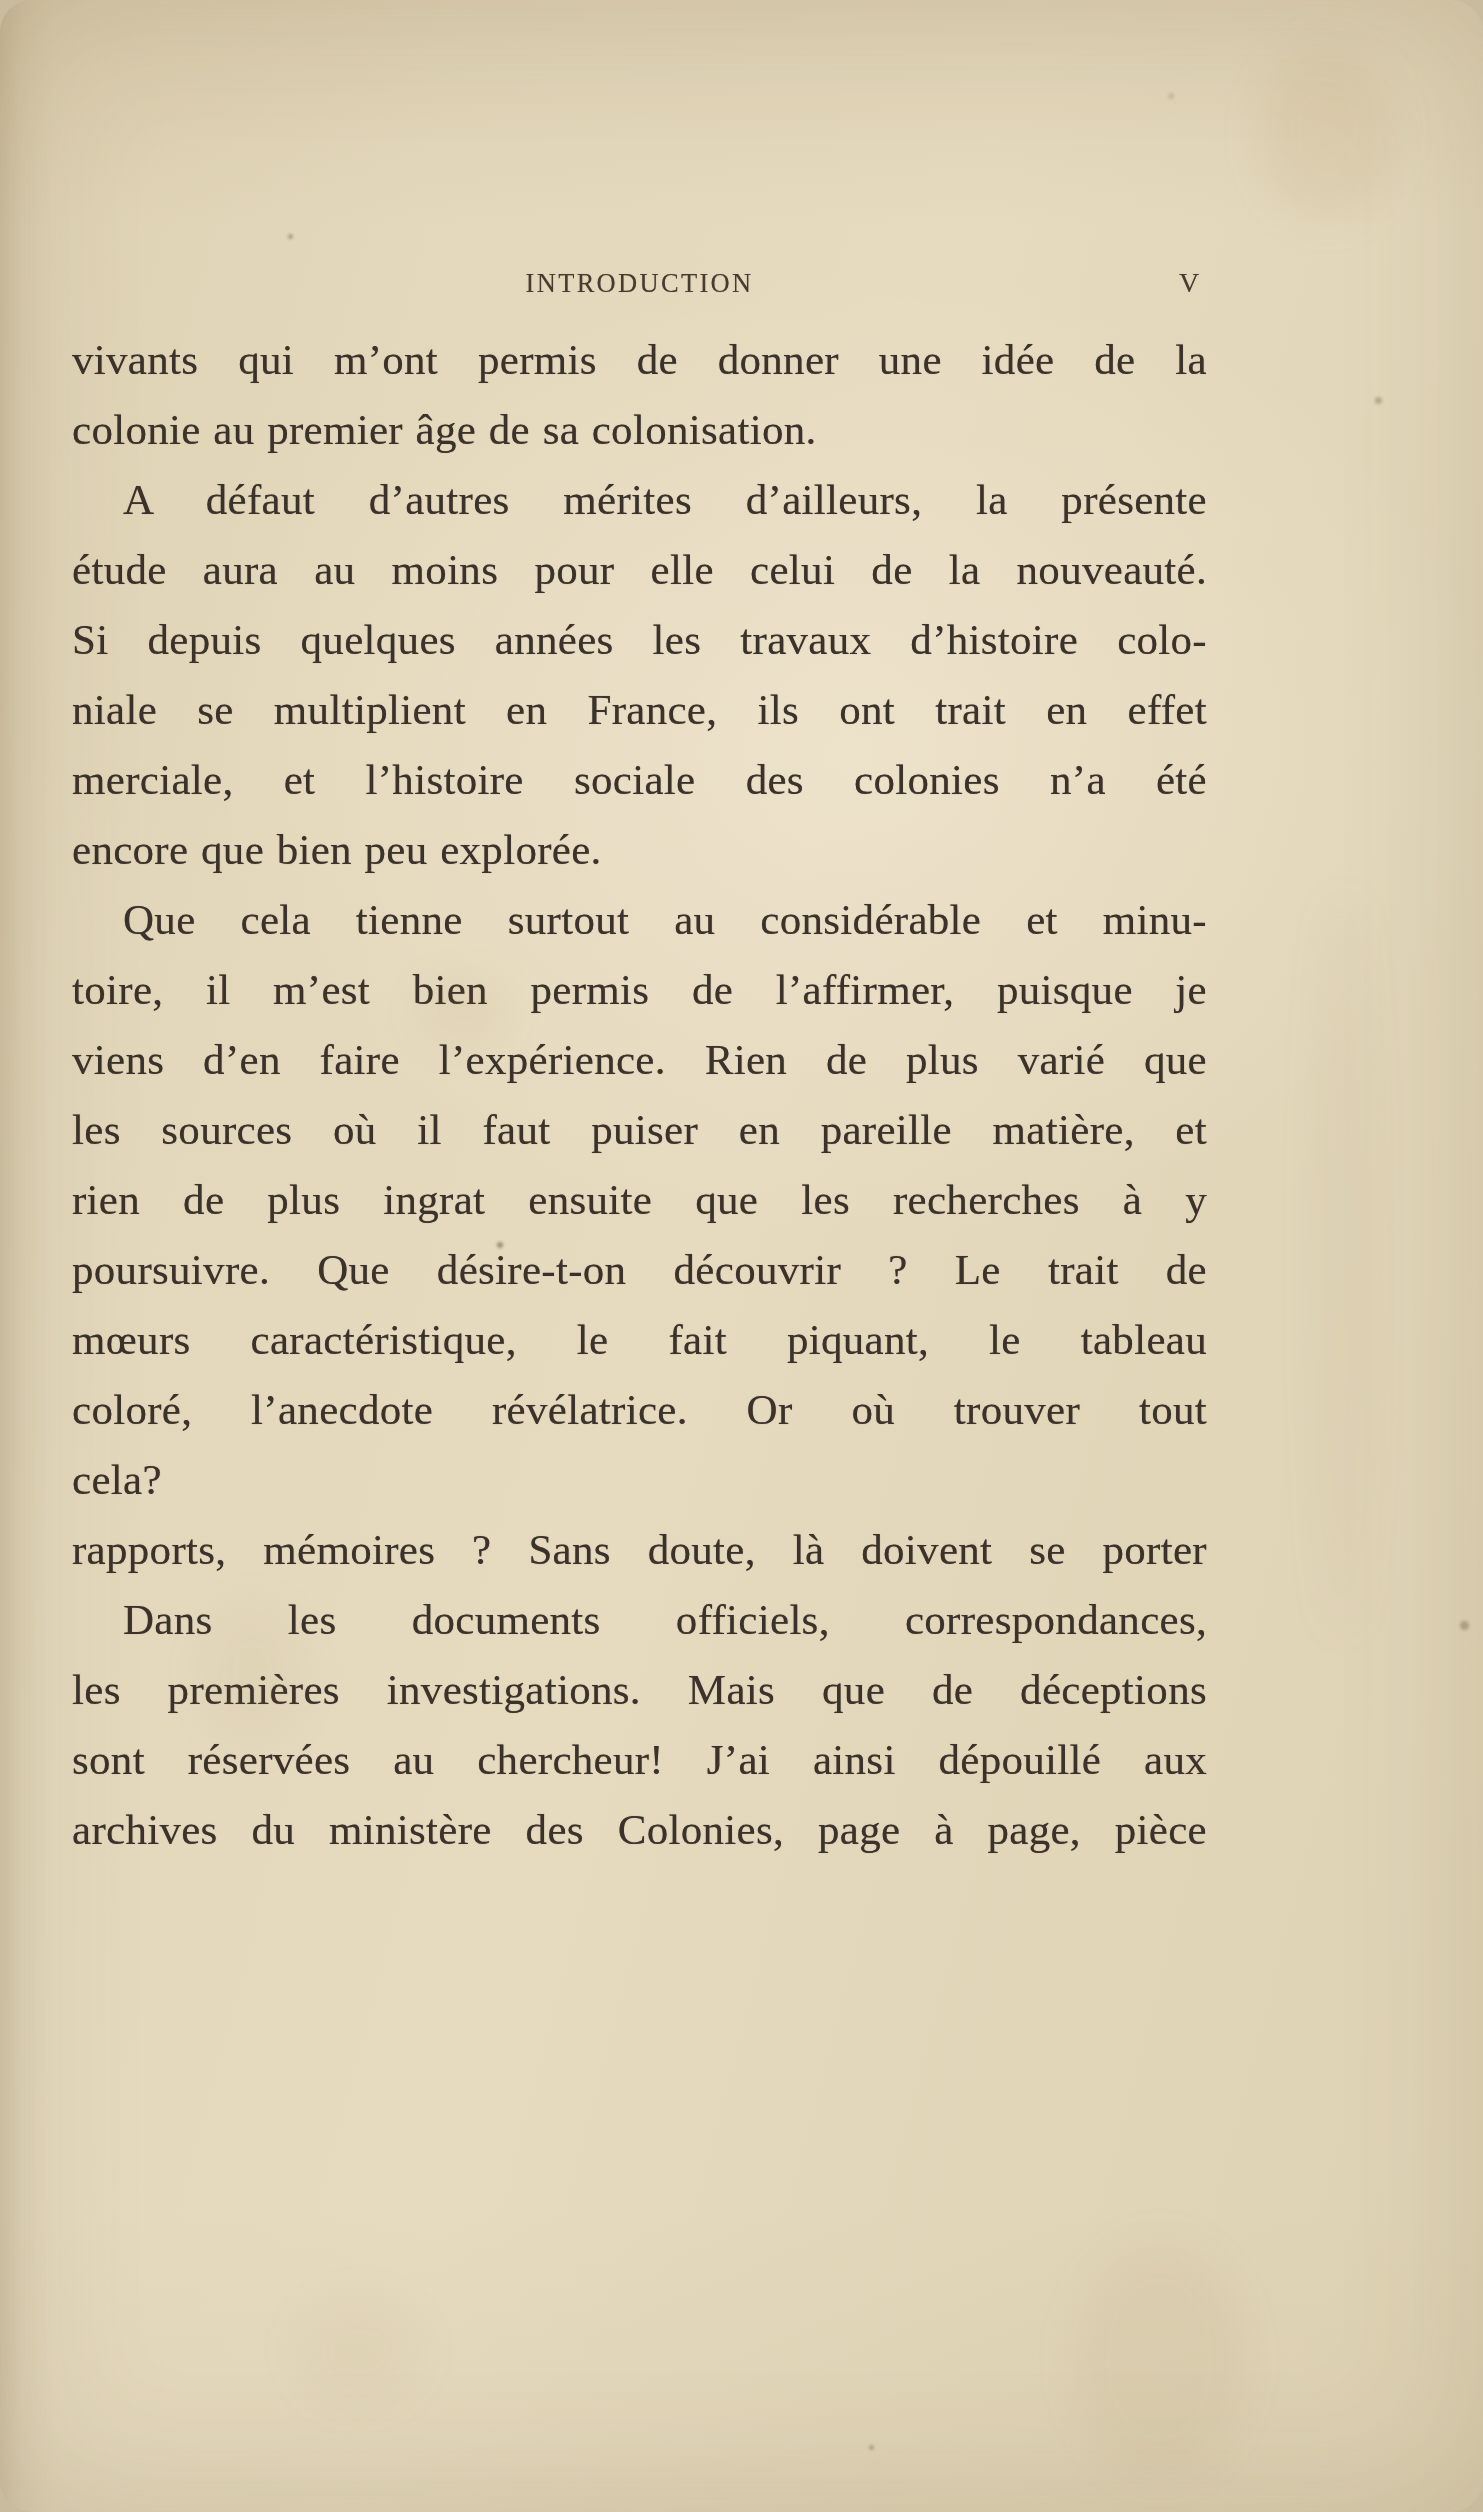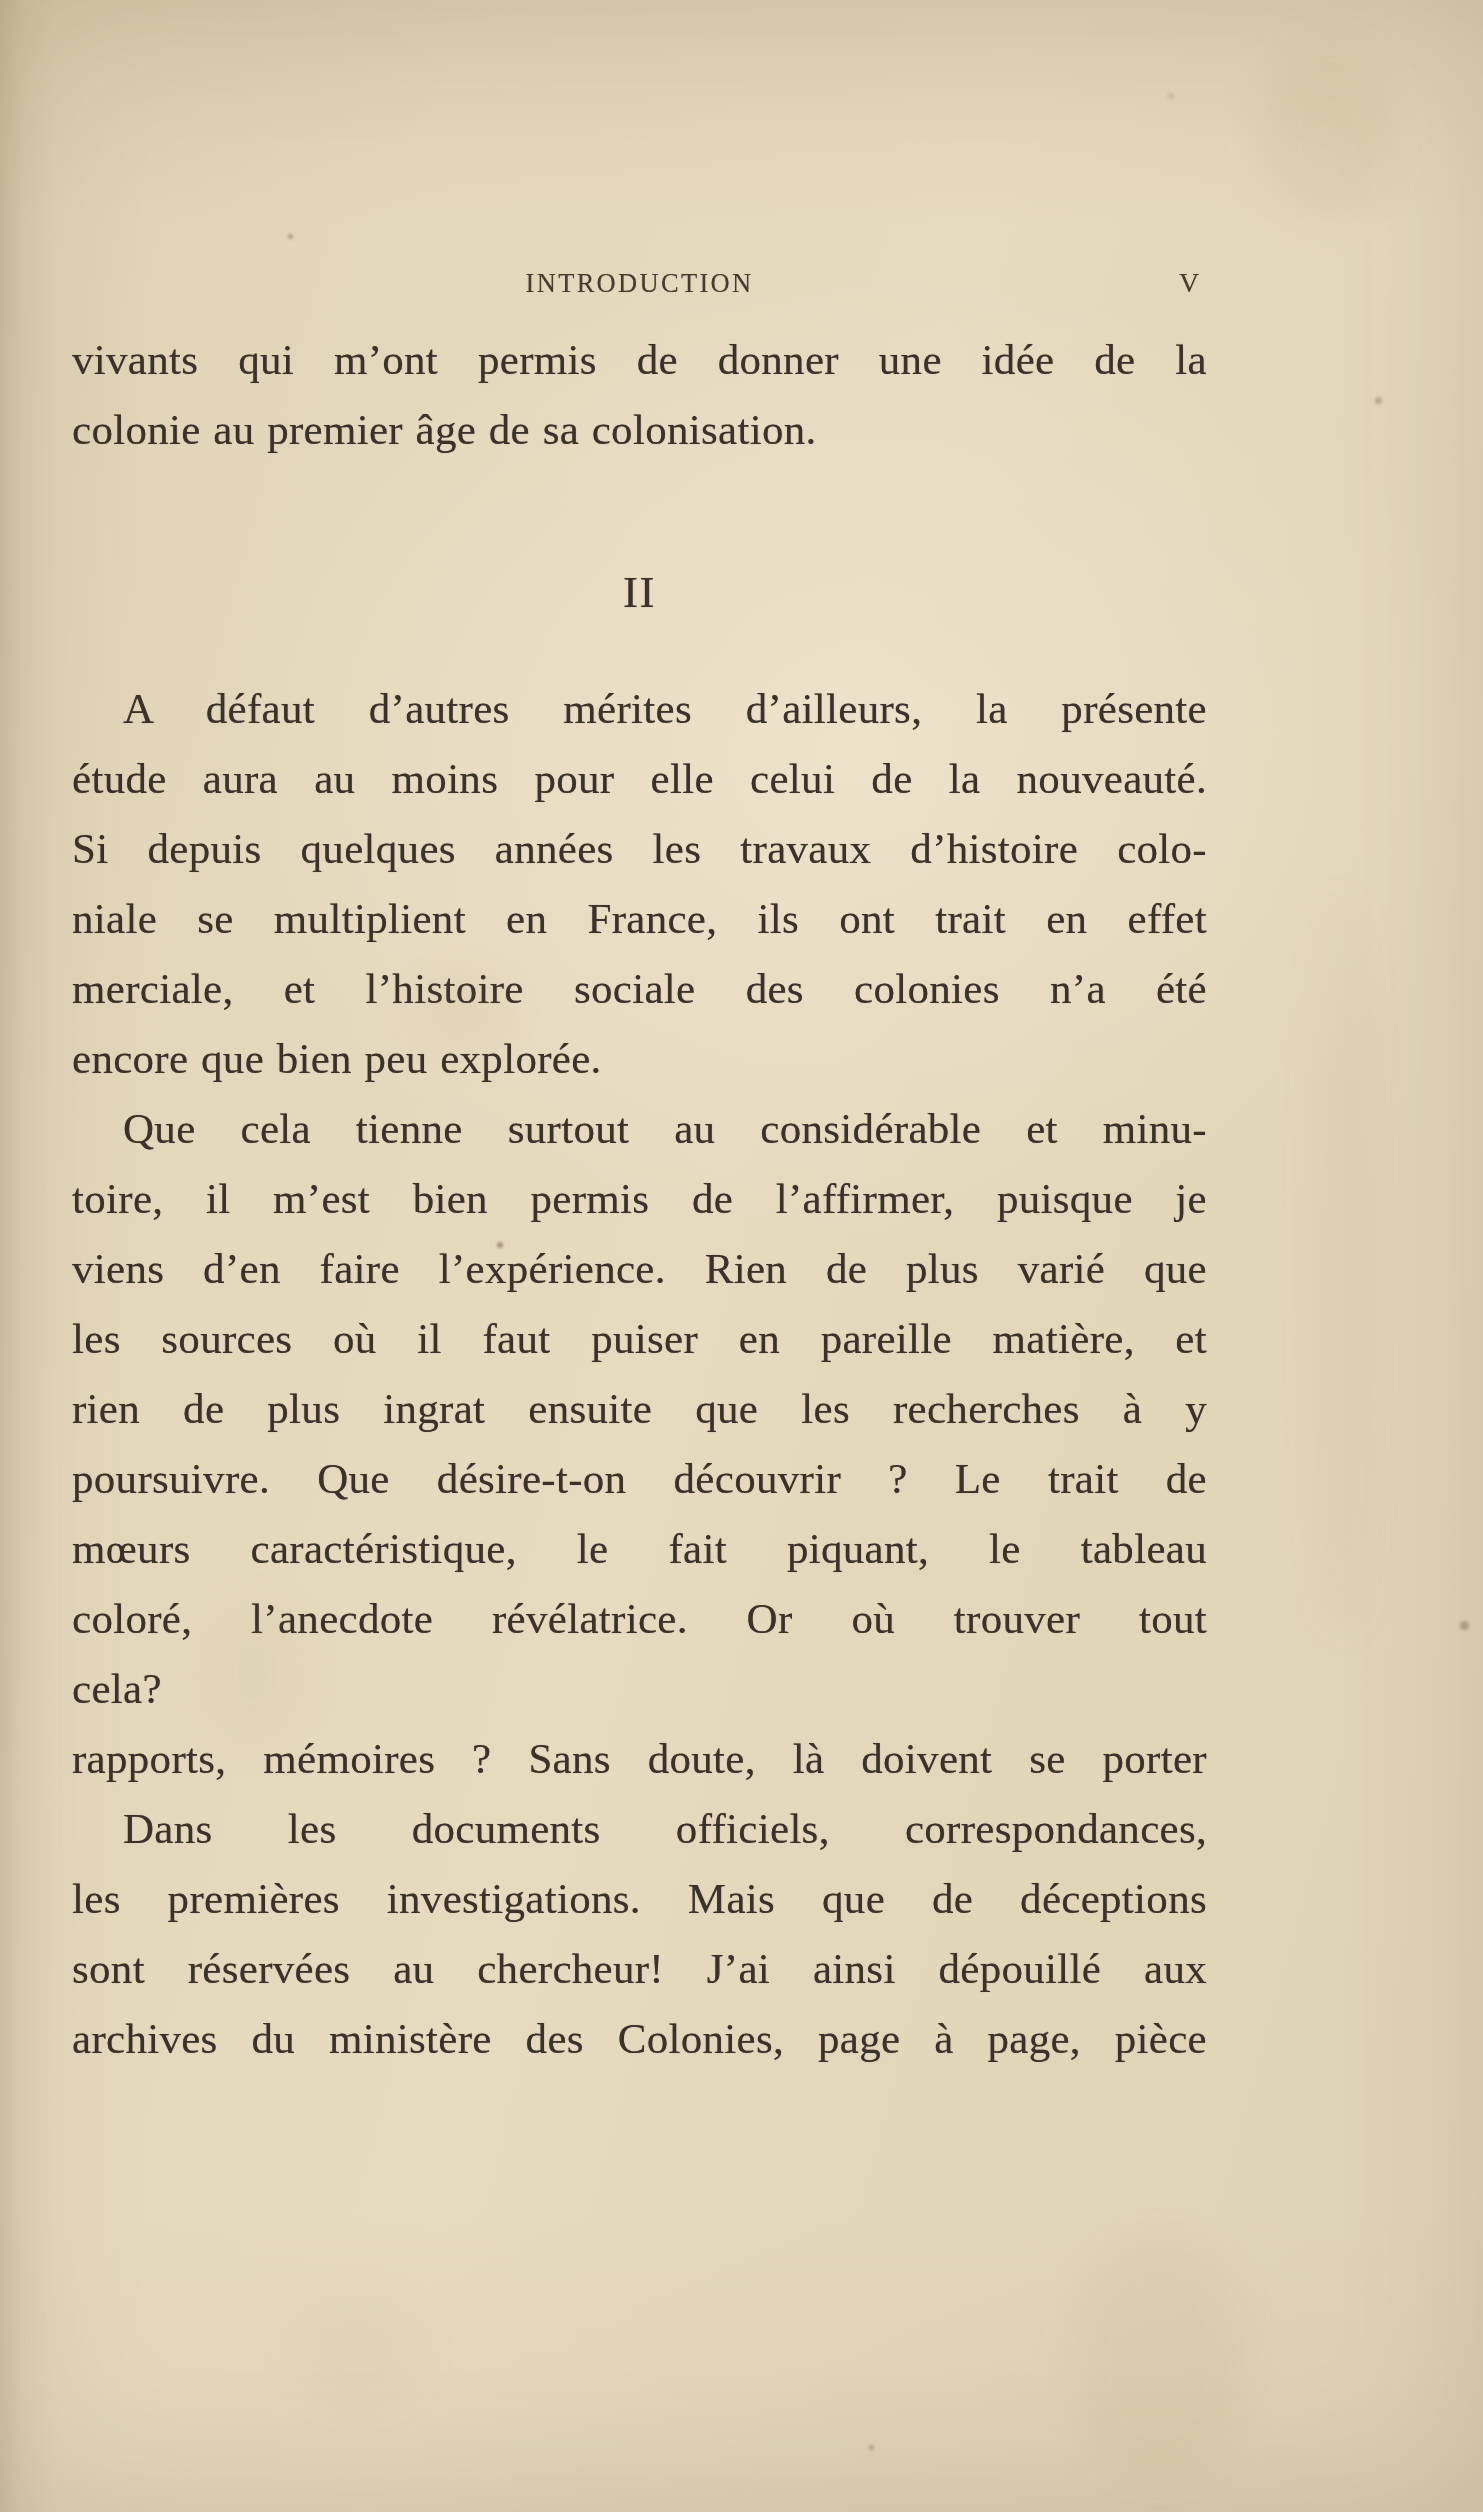--- a/index.html
+++ b/index.html
@@ -14,20 +14,21 @@
     overflow: hidden;
     color: #3a322b;
     font-family: "Liberation Serif", "DejaVu Serif", serif;
     background-color: #e3d6b9;
     background-image:
       radial-gradient(ellipse 934px 701px at 58% 30%, rgba(255,249,232,0.28), rgba(255,249,232,0) 70%),
       linear-gradient(to right, rgba(120,98,62,0.16) 0px, rgba(120,98,62,0.05) 22px, rgba(120,98,62,0) 54px),
       linear-gradient(to bottom, rgba(150,125,80,0.10) 0%, rgba(150,125,80,0) 9%, rgba(150,125,80,0) 88%, rgba(160,140,100,0.07) 100%),
       linear-gradient(105deg, #ddd0b2 0%, #e4d8bc 22%, #e6dabf 48%, #e2d6b9 72%, #ded2b4 100%),
       repeating-linear-gradient(90deg, rgba(140,118,78,0.025) 0px, rgba(140,118,78,0.025) 1.6px, rgba(255,255,255,0) 1.6px, rgba(255,255,255,0) 5.4px);
+    border-radius: 32px;
   }
   .page::after {
     content: "";
     position: absolute;
     inset: 0;
     pointer-events: none;
     box-shadow: inset 0 0 148px rgba(108,88,52,0.16);
   }
 
   
@@ -114,21 +115,20 @@
     <span class="page-number">V</span>
   </header>
 
   <main class="column">
 
     <section class="paragraph">
       <div class="line">vivants qui m’ont permis de donner une idée de la</div>
       <div class="line end">colonie au premier âge de sa colonisation.</div>
     </section>
 
-    <h2 class="section-heading">II</h2>
 
     <section class="paragraph">
       <div class="line indent">A défaut d’autres mérites d’ailleurs, la présente</div>
       <div class="line">étude aura au moins pour elle celui de la nouveauté.</div>
       <div class="line">Si depuis quelques années les travaux d’histoire colo-</div>
       <div class="line">niale se multiplient en France, ils ont trait en effet</div>
       <div class="line">merciale, et l’histoire sociale des colonies n’a été</div>
       <div class="line end">encore que bien peu explorée.</div>
     </section>
 

